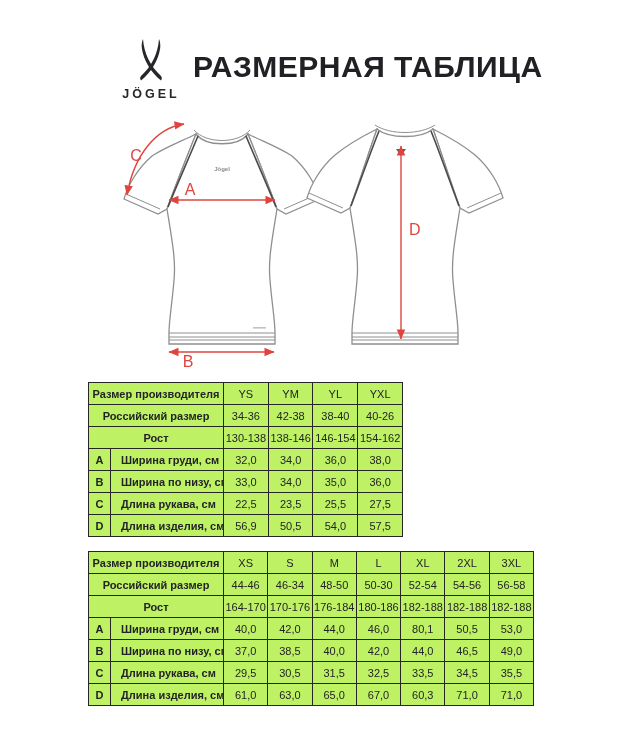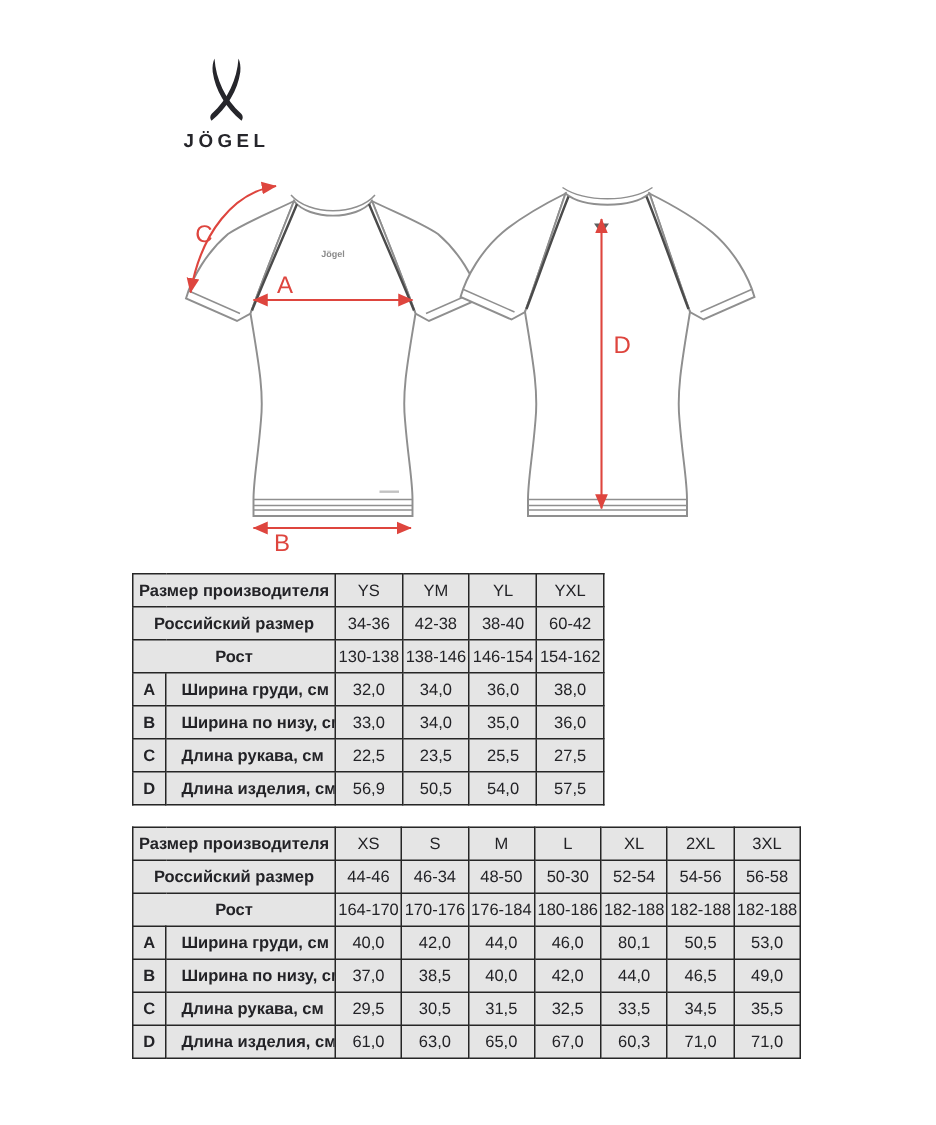--- a/index.html
+++ b/index.html
@@ -15,41 +15,42 @@
 
   
   .shirt{position:absolute;top:115px;}
   #front-shirt{left:122px;}
   #back-shirt{left:305px;}
   .red-label{font-size:16px;fill:#de453e;font-family:"Liberation Sans",sans-serif;}
   .chest-logo{font-size:6px;fill:#8a8a8a;font-weight:bold;text-anchor:middle;
     font-family:"Liberation Sans",sans-serif;}
 
   
-  .size-table{position:absolute;left:88px;border-collapse:collapse;table-layout:fixed;background:#e5e5e5;}
+  .size-table{position:absolute;left:88px;border-collapse:collapse;table-layout:fixed;background:#bef264;}
   #table-youth{top:382px;width:315px;}
   #table-adult{top:551px;width:446px;}
   .size-table td{border:1px solid #262626;text-align:center;vertical-align:middle;
     font-size:11px;color:#232327;height:21px;padding:0 1px;white-space:nowrap;overflow:hidden;}
   .size-table td.lbl-hdr{font-weight:bold;}
   .size-table td.letter-cell{font-weight:bold;}
   .size-table td.measure-label-cell{text-align:left;padding-left:10px;font-weight:bold;}
 </style>
 </head>
 <body>
 
 <div class="page">
 
   <div class="logo">
     <svg width="34" height="46" viewBox="0 0 34 46">
       <path d="M9,0 C10,14 16,27 27,37 C28,38.2 28.2,40 27,41.5 C16.5,33 9.5,21 7.8,9 C7.4,5.5 8,2 9,0 Z" fill="#26262b"></path>
       <path d="M25,0 C24,14 18,27 7,37 C6,38.2 5.8,40 7,41.5 C17.5,33 24.5,21 26.2,9 C26.6,5.5 26,2 25,0 Z" fill="#26262b"></path>
     </svg>
     <div class="wordmark">JÖGEL</div>
   </div>
+  <div class="page-title">РАЗМЕРНАЯ ТАБЛИЦА</div>
 
   <svg class="shirt" id="front-shirt" width="200" height="260" viewBox="0 0 200 260">
     <defs>
       <marker id="arrF" viewBox="0 0 10 10" refX="8.5" refY="5" markerWidth="8" markerHeight="8" orient="auto-start-reverse">
         <path d="M0,1.2 L9,5 L0,8.8 Z" fill="#de453e"></path>
       </marker>
     </defs>
     <g stroke="#8f8f8f" stroke-width="1.3" fill="#ffffff">
       <path d="M74,19 C60,26 42,33 30,41 C16,53 6,70 2,84 L36,99 L45,94 C53,72 64,44 74,19 Z"></path>
       <path d="M126,19 C140,26 158,33 170,41 C184,53 194,70 198,84 L164,99 L155,94 C147,72 136,44 126,19 Z"></path>
@@ -118,21 +119,21 @@
           <td>YS</td>
           <td>YM</td>
           <td>YL</td>
           <td>YXL</td>
         </tr>
         <tr>
           <td class="lbl-hdr" colspan="2">Российский размер</td>
           <td>34-36</td>
           <td>42-38</td>
           <td>38-40</td>
-          <td>60-42</td>
+          <td>40-26</td>
         </tr>
         <tr>
           <td class="lbl-hdr" colspan="2">Рост</td>
           <td>130-138</td>
           <td>138-146</td>
           <td>146-154</td>
           <td>154-162</td>
         </tr>
         <tr>
           <td class="letter-cell">A</td>

